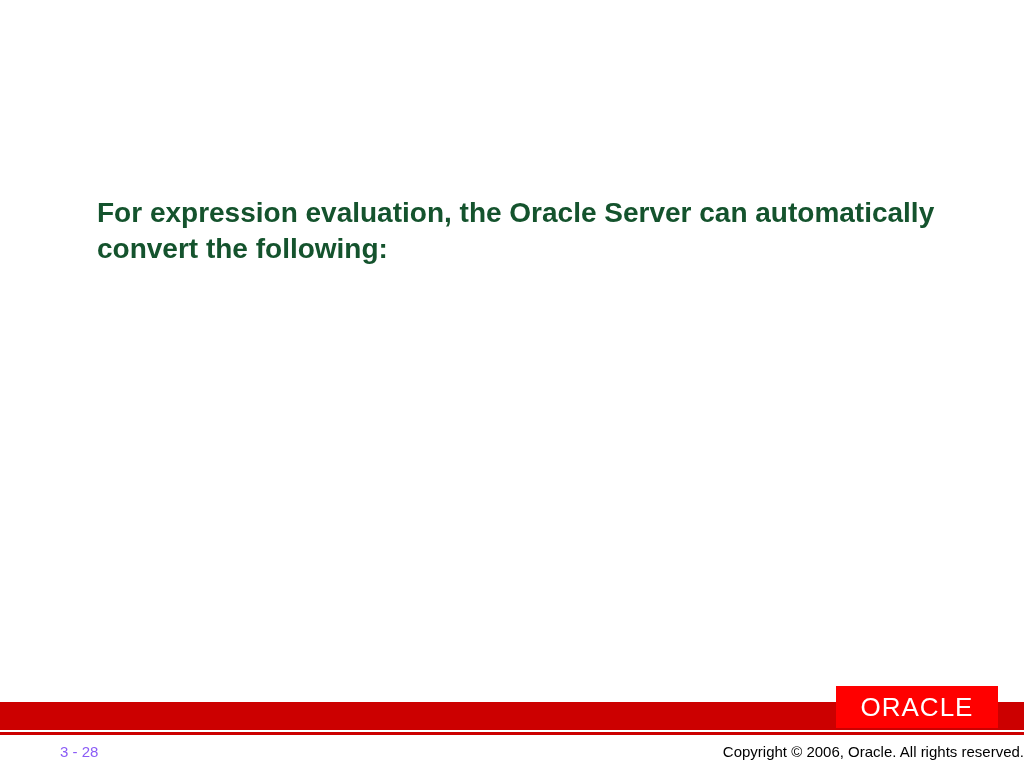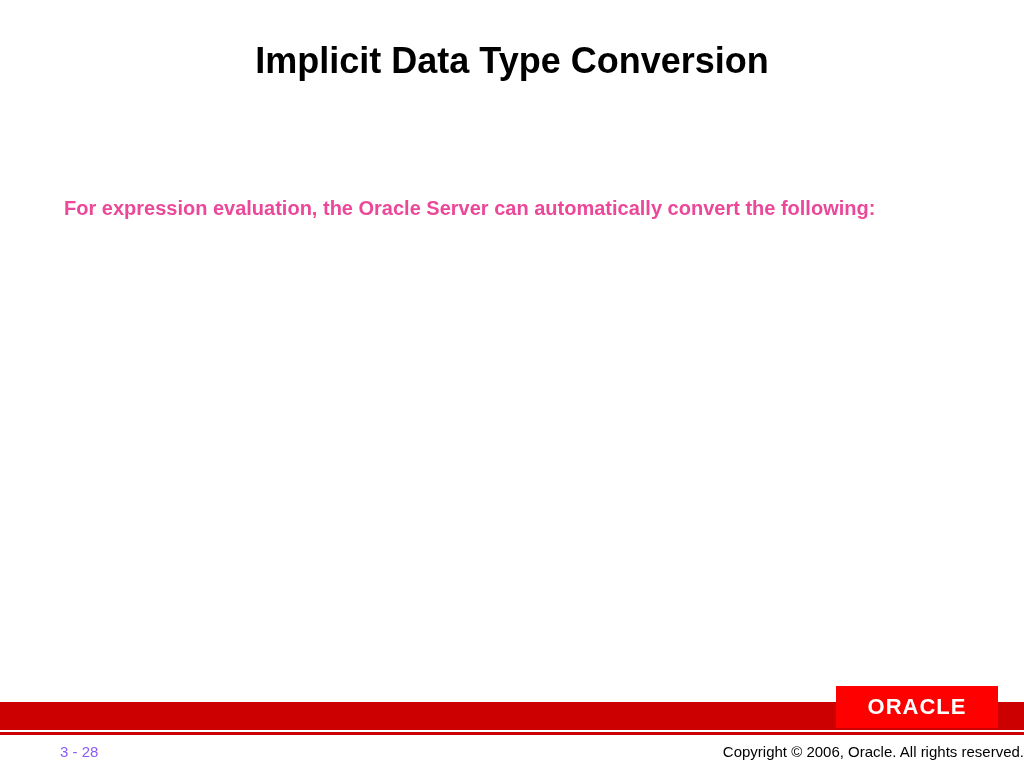--- a/index.html
+++ b/index.html
@@ -1,37 +1,36 @@
 <!DOCTYPE html>
 <html><head>
 <meta charset="utf-8">
 <style>
   * { box-sizing: border-box; margin: 0; padding: 0; }
   html, body { width: 1024px; height: 768px; font-family: Arial, Helvetica, sans-serif; background: #fff; overflow: hidden; }
   .slide { position: relative; width: 1024px; height: 768px; background: #fff; }
   .title { position: absolute; top: 40px; left: 0; right: 0; text-align: center; font-size: 36px; font-weight: bold; color: #000; }
-  .subtitle { position: absolute; top: 195px; left: 64px; right: 80px; font-size: 20px; font-weight: bold; color: #ec4899; line-height: 1.3; }
+  .subtitle { position: absolute; top: 195px; left: 97px; right: 80px; font-size: 28px; font-weight: bold; color: #14532d; line-height: 1.3; }
   .tbl { position: absolute; top: 280px; left: 80px; width: 830px; border-collapse: collapse; }
   .tbl th, .tbl td { text-align: left; padding: 4px 10px; }
   .tbl th { background: #7fb3df; border: 2px solid #000; font-weight: bold; font-size: 24px; font-family: Arial, Helvetica, sans-serif; }
   .tbl thead tr { border-bottom: 4px solid #000; }
   .tbl td { background: #7fb3df; border: 2px solid #000; font-family: "Courier New", Courier, monospace; font-size: 21px; font-weight: bold; }
   .col-from { width: 48%; }
   .col-to { width: 52%; }
   .footer-redbar { position: absolute; left: 0; right: 0; bottom: 38px; height: 28px; background: #c00; }
   .footer-thinline { position: absolute; left: 0; right: 0; bottom: 33px; height: 3px; background: #c00; }
-  .oracle-logo { position: absolute; right: 26px; bottom: 40px; width: 162px; height: 42px; background: #f00; display: flex; align-items: center; justify-content: center; color: #fff; font-weight: bold; font-size: 22px; letter-spacing: 1px; font-family: Arial, sans-serif; }
+  .oracle-logo { position: absolute; right: 26px; bottom: 40px; width: 162px; height: 42px; background: #f00; display: flex; align-items: center; justify-content: center; color: #fff; font-weight: normal; font-size: 26px; letter-spacing: 1px; font-family: Arial, sans-serif; }
   .page-num { position: absolute; left: 60px; bottom: 8px; font-size: 15px; color: #8b5cf6; }
   .copyright { position: absolute; left: 0; right: 0; bottom: 8px; text-align: right; font-size: 15px; color: #000; }
 </style>
 </head>
 <body>
 
 <div class="slide">
-  <div class="title">Implicit Data Type Conversion</div>
   <div class="subtitle">For expression evaluation, the Oracle Server can automatically convert the following:</div>
 
 
   <div class="footer-redbar"></div>
   <div class="footer-thinline"></div>
   <div class="oracle-logo">ORACLE</div>
   <div class="page-num">3 - 28</div>
   <div class="copyright">Copyright © 2006, Oracle. All rights reserved.</div>
 </div>
 

